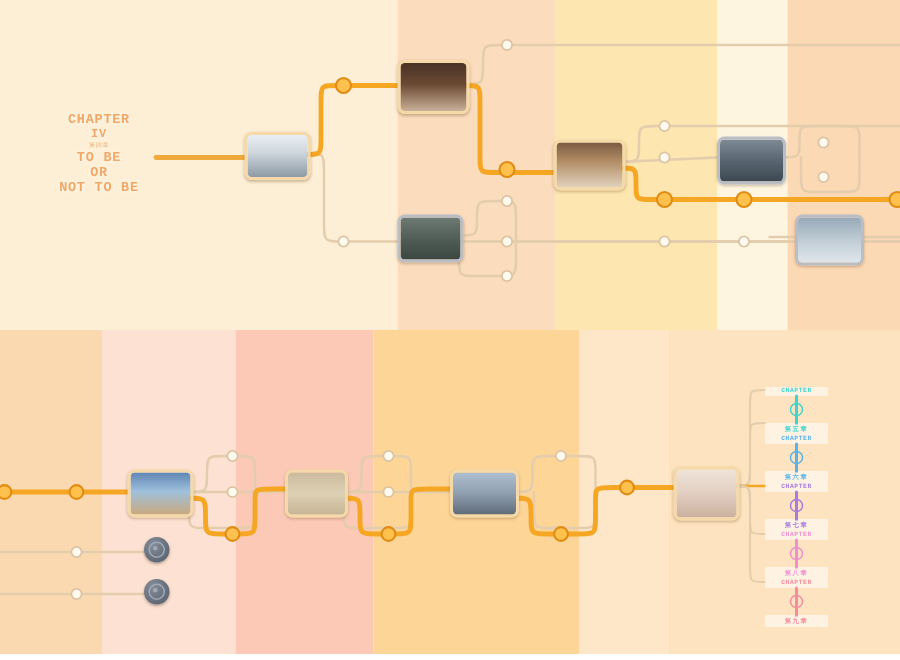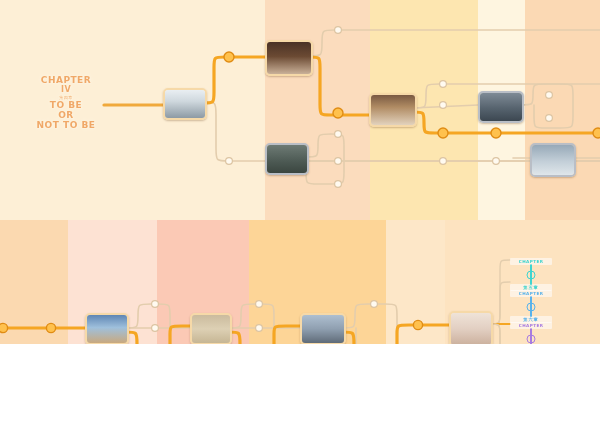--- a/index.html
+++ b/index.html
@@ -1,17 +1,17 @@
 <!DOCTYPE html>
 <html><head>
 <meta charset="utf-8">
 <style>
   html,body{margin:0;padding:0;background:#fff;}
   body{font-family:"DejaVu Sans","Liberation Sans",sans-serif;}
-  #stage{position:relative;width:600px;height:344px;overflow:hidden;}
+  #stage{position:relative;width:600px;height:436px;overflow:hidden;font-family:Liberation Mono, monospace;}
 
   .panel{position:absolute;left:0;width:600px;overflow:hidden;}
   #panel-top{top:0;height:220px;}
   #panel-bottom{top:220px;height:220px;}
 
   .bgcol{position:absolute;top:0;height:100%;}
 
   .svg-layer{position:absolute;left:0;top:0;width:600px;height:220px;pointer-events:none;}
 
   

